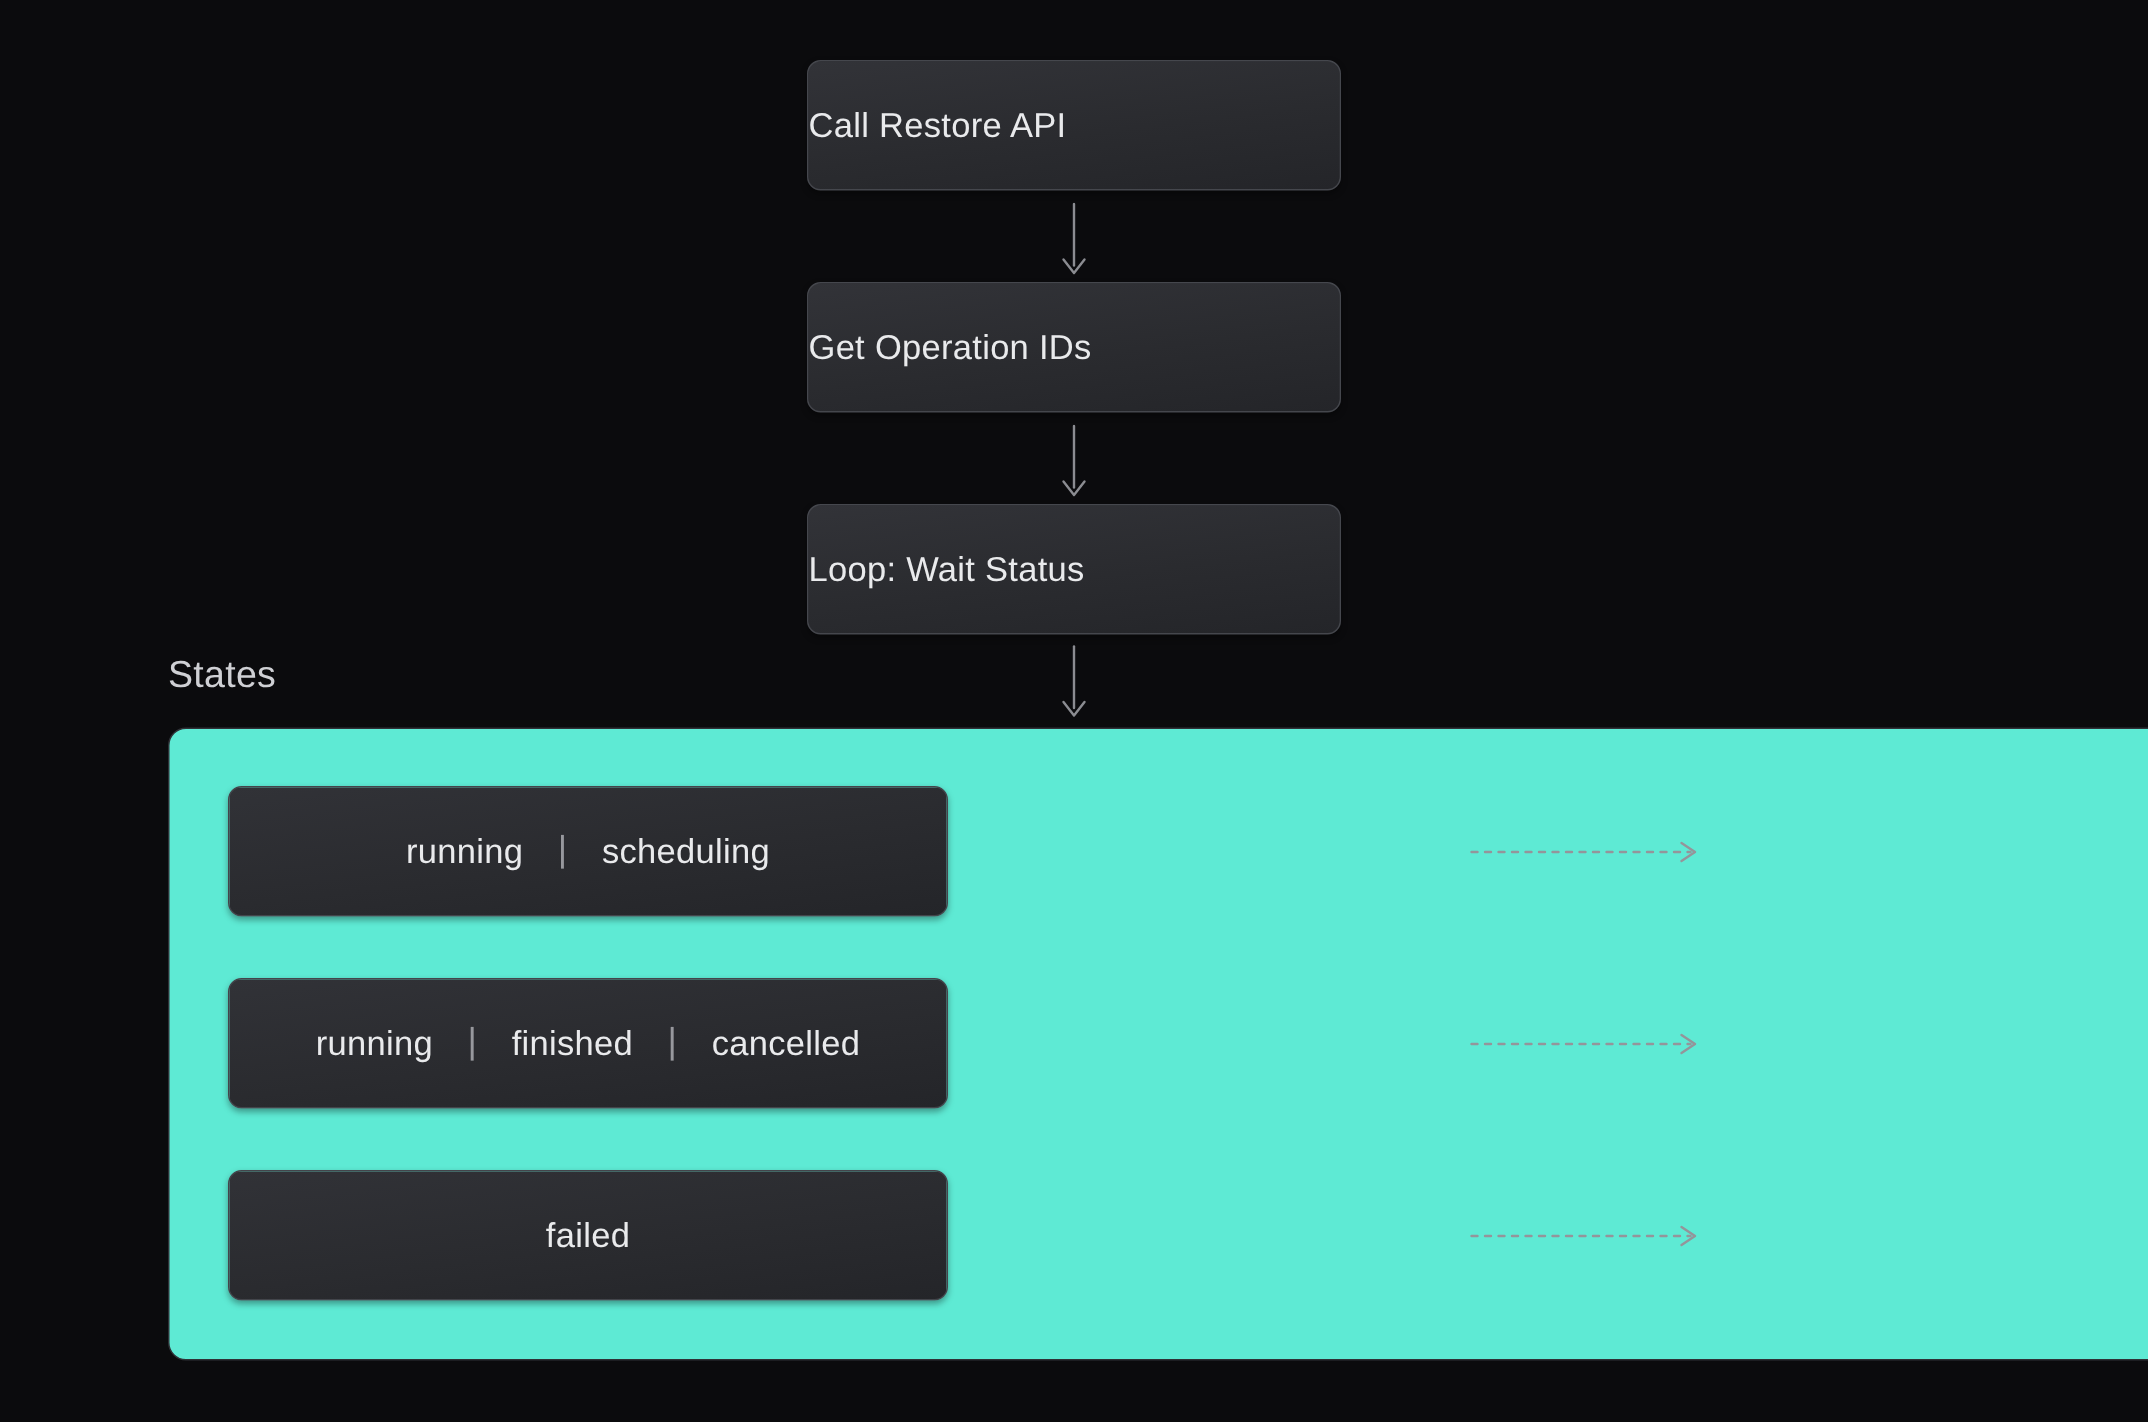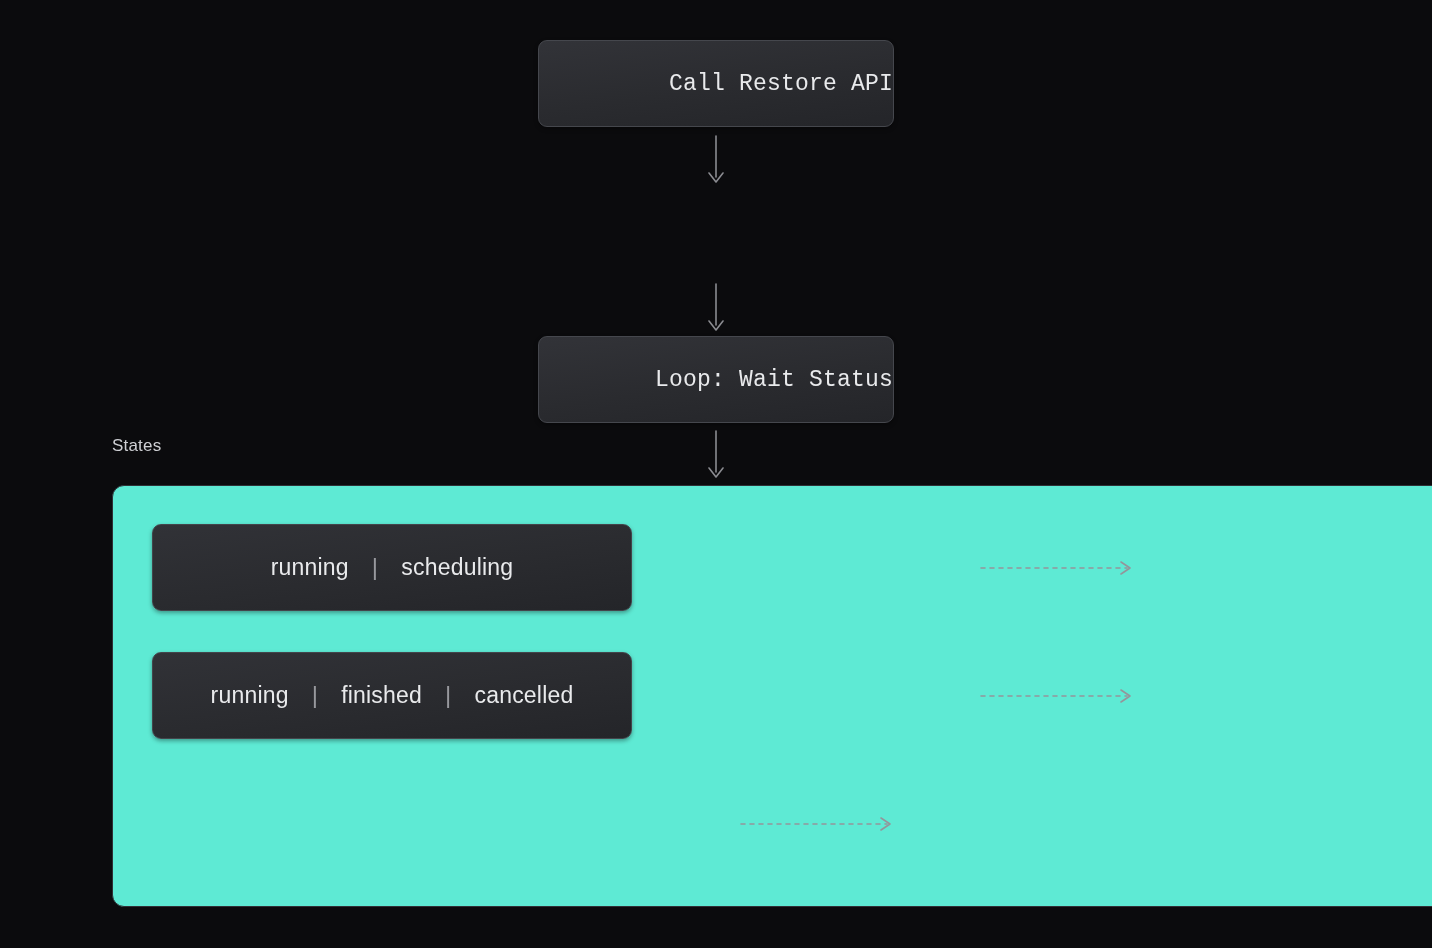--- a/index.html
+++ b/index.html
@@ -21,47 +21,46 @@
   .flow-node {
     position: absolute;
     left: 538px;
     width: 356px;
     height: 87px;
     border-radius: 9px;
     border: 1px solid #45474d;
     background: linear-gradient(173deg, #323338 0%, #2a2b2f 55%, #242529 100%);
     display: flex;
     align-items: center;
-    justify-content: flex-end;
+    justify-content: flex-start;
     color: #e9eaec;
     font-size: 23px;
     letter-spacing: 0.2px;
     box-shadow: 0 2px 4px rgba(0,0,0,0.35);
-    font-family: Liberation Mono, monospace;
   }
   .node-1 { top: 40px; }
   .node-2 { top: 188px; }
   .node-3 { top: 336px; }
 
   .v-arrow {
     position: absolute;
     left: 705px;
     width: 22px;
     height: 50px;
   }
   .v-arrow-1 { top: 135px; }
   .v-arrow-2 { top: 283px; }
   .v-arrow-3 { top: 430px; }
 
   
   .states-heading {
     position: absolute;
     left: 112px;
     top: 436px;
-    font-size: 17px;
+    font-size: 25px;
     color: #cfd0d4;
     letter-spacing: 0.2px;
   }
   .states-container {
     position: absolute;
     left: 112px;
     top: 485px;
     width: 1416px;
     height: 422px;
     border: 1px solid #2f3136;
@@ -115,20 +114,23 @@
 
   <div class="flow-node node-1">
     <span>Call Restore API</span>
   </div>
 
   <svg class="v-arrow v-arrow-1" viewBox="0 0 22 50">
     <path d="M11 1 V42" stroke="#8b8c91" stroke-width="1.6" fill="none" stroke-linecap="round"></path>
     <path d="M4 38 L11 47 L18 38" stroke="#8b8c91" stroke-width="1.6" fill="none" stroke-linecap="round" stroke-linejoin="round"></path>
   </svg>
 
+  <div class="flow-node node-2">
+    <span>Get Operation IDs</span>
+  </div>
 
   <svg class="v-arrow v-arrow-2" viewBox="0 0 22 50">
     <path d="M11 1 V42" stroke="#8b8c91" stroke-width="1.6" fill="none" stroke-linecap="round"></path>
     <path d="M4 38 L11 47 L18 38" stroke="#8b8c91" stroke-width="1.6" fill="none" stroke-linecap="round" stroke-linejoin="round"></path>
   </svg>
 
   <div class="flow-node node-3">
     <span>Loop: Wait Status</span>
   </div>
 
@@ -165,20 +167,23 @@
       </div>
       <div class="connector">
         <svg width="162" height="18" viewBox="0 0 162 18">
           <path d="M2 9 H148" stroke="#94959a" stroke-width="1.6" fill="none" stroke-dasharray="4 5" stroke-linecap="round"></path>
           <path d="M142 3 L151 9 L142 15" stroke="#94959a" stroke-width="1.6" fill="none" stroke-linecap="round" stroke-linejoin="round"></path>
         </svg>
       </div>
     </div>
 
     <div class="state-row">
+      <div class="state-box">
+        <span>failed</span>
+      </div>
       <div class="connector">
         <svg width="162" height="18" viewBox="0 0 162 18">
           <path d="M2 9 H148" stroke="#94959a" stroke-width="1.6" fill="none" stroke-dasharray="4 5" stroke-linecap="round"></path>
           <path d="M142 3 L151 9 L142 15" stroke="#94959a" stroke-width="1.6" fill="none" stroke-linecap="round" stroke-linejoin="round"></path>
         </svg>
       </div>
     </div>
 
   </div>
 </div>

